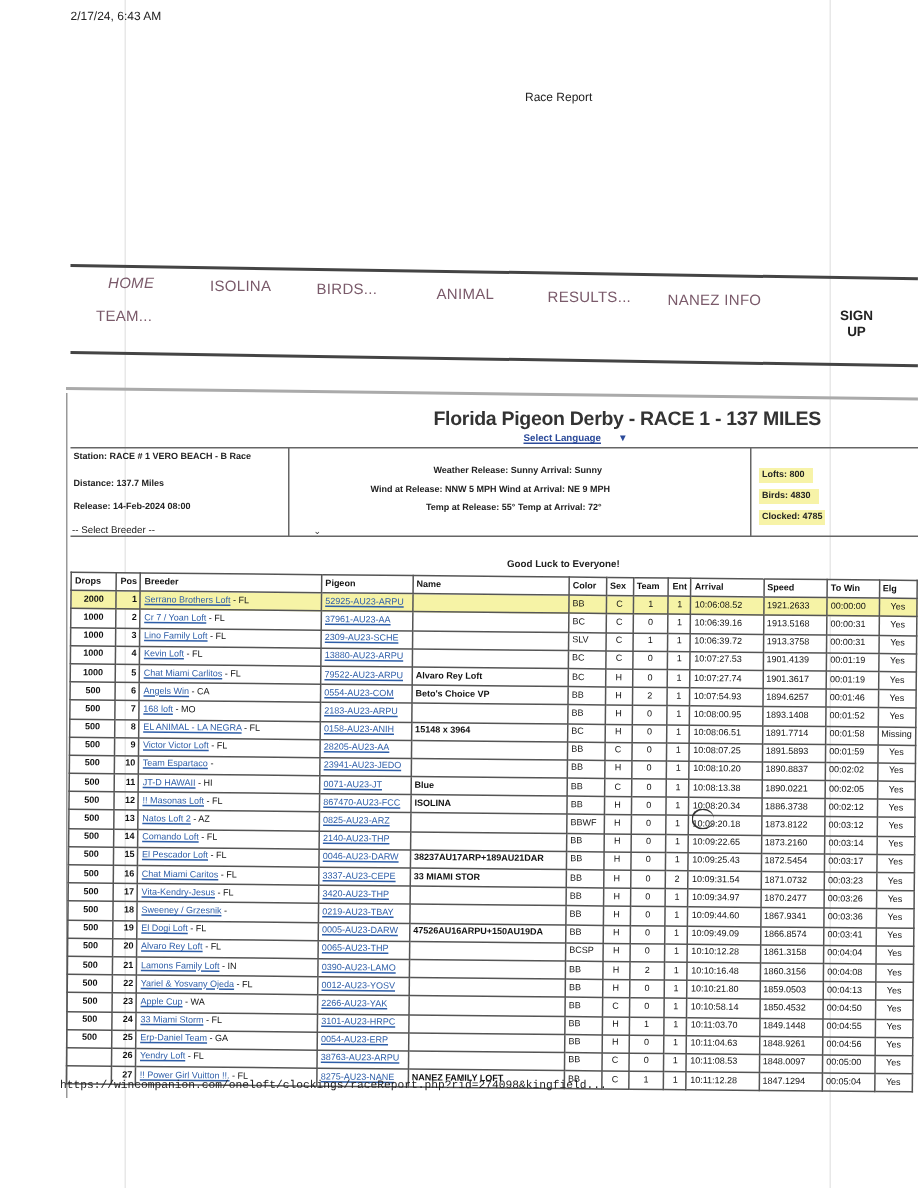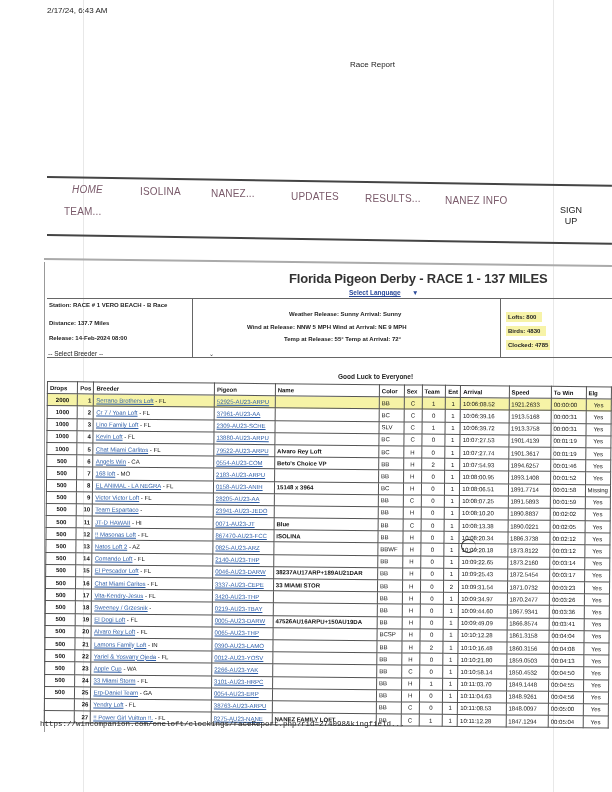--- a/index.html
+++ b/index.html
@@ -4,21 +4,21 @@
 <style>
   html, body { margin:0; padding:0; }
   body { width:612px; height:792px; background:#ffffff; position:relative; overflow:hidden; font-family:"Liberation Sans", sans-serif; color:#111; }
   .print-date { position:absolute; left:47px; top:6px; font-size:8px; color:#222; }
   .print-title { position:absolute; left:350px; top:16px; font-size:8px; color:#222;margin-top:44px; }
   .vline { position:absolute; top:0; bottom:0; width:1px; background:#e8e8e8; }
   .nav-wrap { position:absolute; left:47px; top:176px; width:565px; height:68px; }
   .nav-top { position:absolute; left:0; right:0; top:0; height:2px; background:#444; transform:rotate(0.9deg); transform-origin:left; }
   .nav-bot { position:absolute; left:0; right:0; top:58px; height:2px; background:#444; transform:rotate(0.9deg); transform-origin:left; }
   .nav-item { position:absolute; font-size:10px; color:#7a5a6a; letter-spacing:0.2px; }
-  .nav-signup { position:absolute; font-size:9px; font-weight:normal; color:#222; text-align:center; line-height:11px; }
+  .nav-signup { position:absolute; font-size:9px; font-weight:bold; color:#222; text-align:center; line-height:11px; }
   .panel { position:absolute; left:44px; top:258px; width:568px; height:470px; }
   .panel-border { position:absolute; left:0; top:0; right:0; height:2px; background:#aaa; transform:rotate(0.7deg); transform-origin:left; }
   .panel-left { position:absolute; left:0; top:4px; width:1px; height:470px; background:#999; }
   .race-title { position:absolute; left:205px; top:13px; font-size:13px; color:#333; font-weight:bold; letter-spacing:-0.2px;padding-left:40px; }
   .lang { position:absolute; left:305px; top:31px; font-size:6.5px; color:#2b4a9a; font-weight:bold; text-decoration:underline; }
   .lang-arrow { position:absolute; left:368px; top:31px; font-size:6.5px; color:#2b4a9a; }
   .info-grid { position:absolute; left:3px; top:40px; width:565px; height:58px; border-top:1px solid #666; border-bottom:1px solid #666; }
   .info-sep1 { position:absolute; left:148px; top:40px; width:1px; height:60px; background:#666; }
   .info-sep2 { position:absolute; left:456px; top:40px; width:1px; height:60px; background:#666; }
   .info-l { position:absolute; font-size:6px; font-weight:bold; color:#222; }
@@ -53,22 +53,22 @@
 <div class="vline" style="left:83px;"></div>
 <div class="vline" style="left:553px;"></div>
 
 <div class="print-date">2/17/24, 6:43 AM</div>
 <div class="print-title">Race Report</div>
 
 <div class="nav-wrap">
   <div class="nav-top"></div>
   <div class="nav-item" style="left:25px;top:8px;font-style:italic;">HOME</div>
   <div class="nav-item" style="left:93px;top:10px;">ISOLINA</div>
-  <div class="nav-item" style="left:164px;top:12px;">NANEZ...</div>
-  <div class="nav-item" style="left:244px;top:15px;">UPDATES</div>
+  <div class="nav-item" style="left:164px;top:12px;">BIRDS...</div>
+  <div class="nav-item" style="left:244px;top:15px;">ANIMAL</div>
   <div class="nav-item" style="left:318px;top:17px;">RESULTS...</div>
   <div class="nav-item" style="left:398px;top:19px;">NANEZ INFO</div>
   <div class="nav-item" style="left:17px;top:30px;">TEAM...</div>
   <div class="nav-signup" style="left:513px;top:29px;">
     <div>SIGN</div>
     <div>UP</div>
   </div>
   <div class="nav-bot"></div>
 </div>
 

